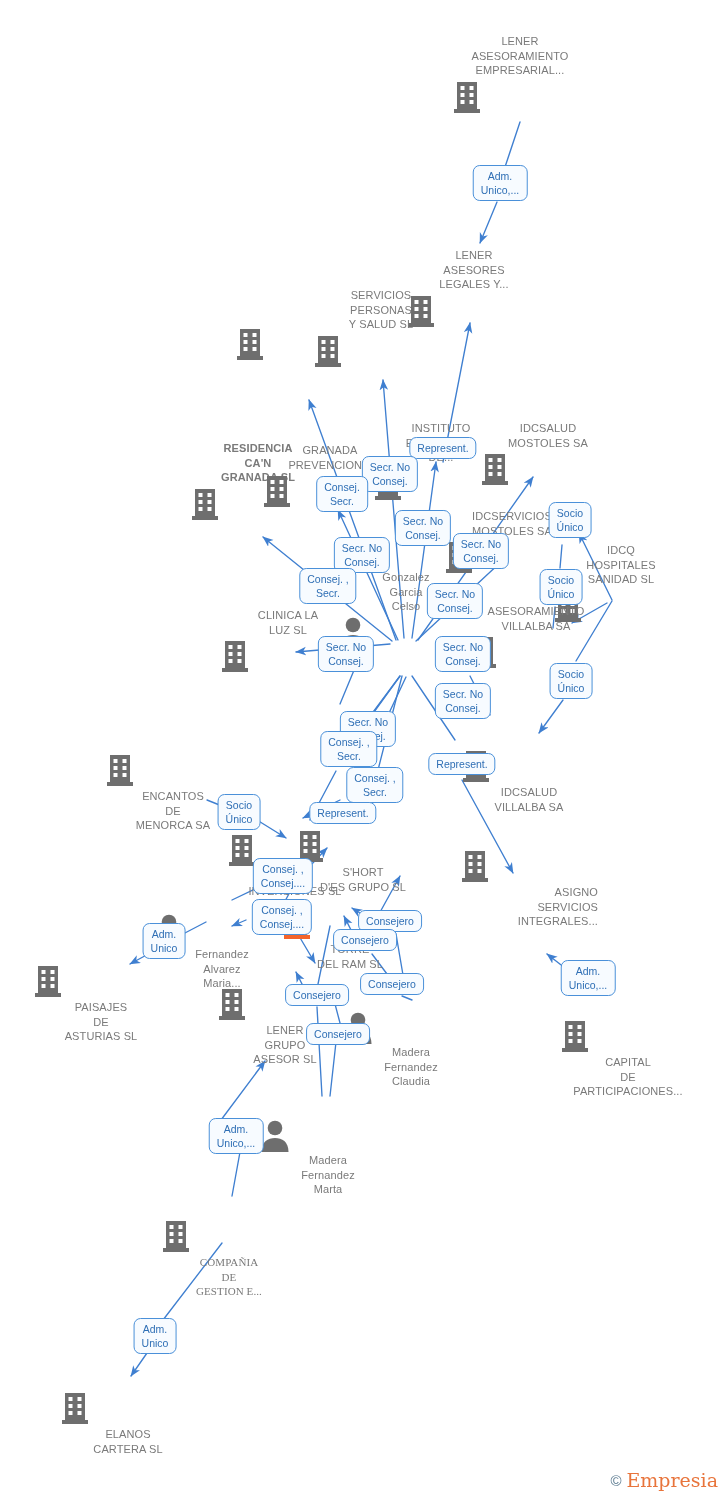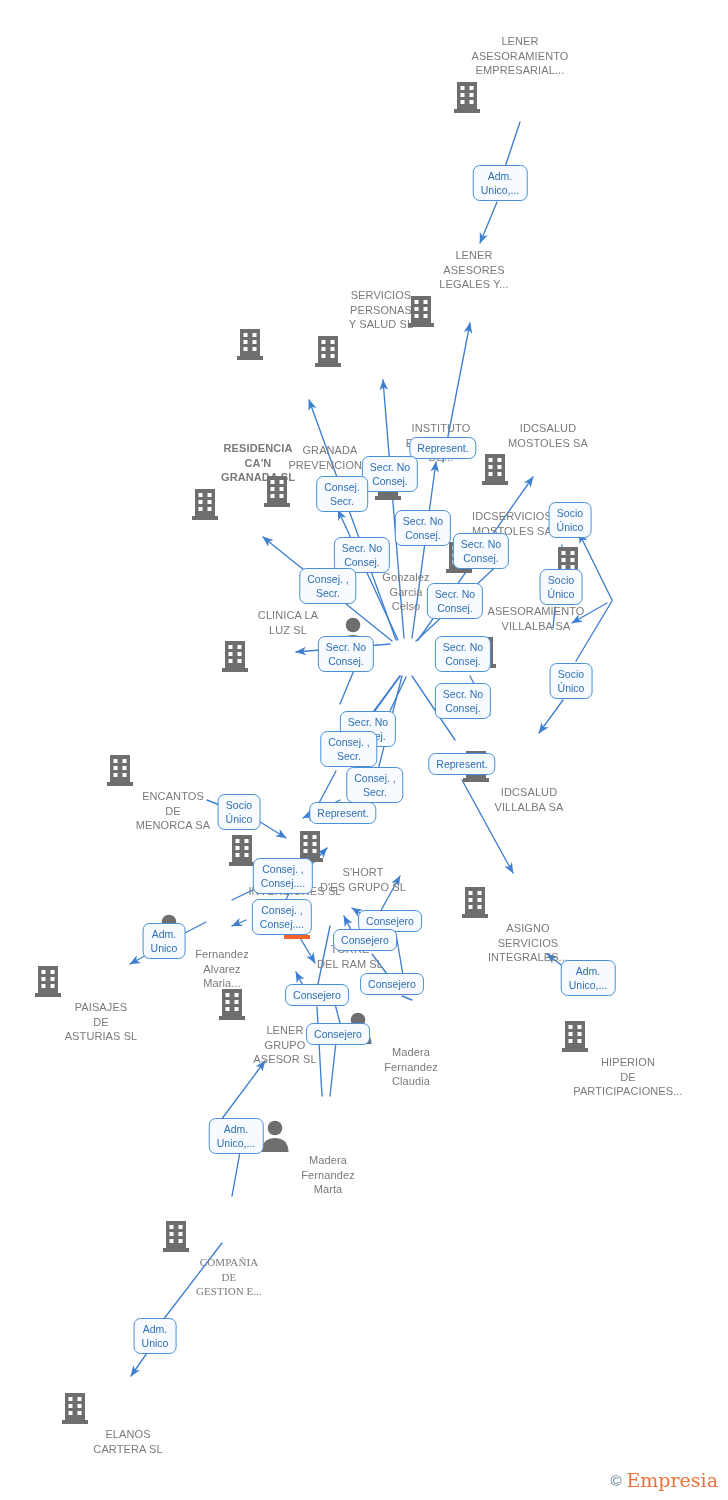--- a/index.html
+++ b/index.html
@@ -280,20 +280,23 @@
             <rect x="10.5" y="7" width="4" height="4" fill="#fff"></rect>
             <rect x="19.5" y="7" width="4" height="4" fill="#fff"></rect>
             <rect x="10.5" y="14" width="4" height="4" fill="#fff"></rect>
             <rect x="19.5" y="14" width="4" height="4" fill="#fff"></rect>
             <rect x="10.5" y="21" width="4" height="4" fill="#fff"></rect>
             <rect x="19.5" y="21" width="4" height="4" fill="#fff"></rect>
           </svg>
         </span>
       </div>
       <div class="node label-top" style="left: 621px; top: 543px;">
+        <span class="lbl">IDCQ
+HOSPITALES
+SANIDAD  SL</span>
         <span class="ico">
           <svg class="bldg" viewBox="0 0 34 36" xmlns="http://www.w3.org/2000/svg" aria-hidden="true">
             <rect x="7" y="3" width="20" height="29" fill="#6e6e6e"></rect>
             <rect x="4" y="30" width="26" height="4" fill="#6e6e6e"></rect>
             <rect x="10.5" y="7" width="4" height="4" fill="#fff"></rect>
             <rect x="19.5" y="7" width="4" height="4" fill="#fff"></rect>
             <rect x="10.5" y="14" width="4" height="4" fill="#fff"></rect>
             <rect x="19.5" y="14" width="4" height="4" fill="#fff"></rect>
             <rect x="10.5" y="21" width="4" height="4" fill="#fff"></rect>
             <rect x="19.5" y="21" width="4" height="4" fill="#fff"></rect>
@@ -401,21 +404,21 @@
             <rect x="19.5" y="7" width="4" height="4" fill="#fff"></rect>
             <rect x="10.5" y="14" width="4" height="4" fill="#fff"></rect>
             <rect x="19.5" y="14" width="4" height="4" fill="#fff"></rect>
             <rect x="10.5" y="21" width="4" height="4" fill="#fff"></rect>
             <rect x="19.5" y="21" width="4" height="4" fill="#fff"></rect>
           </svg>
         </span>
         <span class="lbl">N
 INVERSIONES SL</span>
       </div>
-      <div class="node label-bottom" style="left: 528px; top: 884px;">
+      <div class="node label-bottom" style="left: 528px; top: 848px; text-align: right;">
         <span class="ico">
           <svg class="bldg" viewBox="0 0 34 36" xmlns="http://www.w3.org/2000/svg" aria-hidden="true">
             <rect x="7" y="3" width="20" height="29" fill="#6e6e6e"></rect>
             <rect x="4" y="30" width="26" height="4" fill="#6e6e6e"></rect>
             <rect x="10.5" y="7" width="4" height="4" fill="#fff"></rect>
             <rect x="19.5" y="7" width="4" height="4" fill="#fff"></rect>
             <rect x="10.5" y="14" width="4" height="4" fill="#fff"></rect>
             <rect x="19.5" y="14" width="4" height="4" fill="#fff"></rect>
             <rect x="10.5" y="21" width="4" height="4" fill="#fff"></rect>
             <rect x="19.5" y="21" width="4" height="4" fill="#fff"></rect>
@@ -503,21 +506,21 @@
             <rect x="7" y="3" width="20" height="29" fill="#6e6e6e"></rect>
             <rect x="4" y="30" width="26" height="4" fill="#6e6e6e"></rect>
             <rect x="10.5" y="7" width="4" height="4" fill="#fff"></rect>
             <rect x="19.5" y="7" width="4" height="4" fill="#fff"></rect>
             <rect x="10.5" y="14" width="4" height="4" fill="#fff"></rect>
             <rect x="19.5" y="14" width="4" height="4" fill="#fff"></rect>
             <rect x="10.5" y="21" width="4" height="4" fill="#fff"></rect>
             <rect x="19.5" y="21" width="4" height="4" fill="#fff"></rect>
           </svg>
         </span>
-        <span class="lbl">HIPERION
+        <span class="lbl">CAPITAL
 DE
 PARTICIPACIONES...</span>
       </div>
       <div class="node label-bottom" style="left: 328px; top: 1118px;">
         <span class="ico">
           <svg class="person" viewBox="0 0 34 34" xmlns="http://www.w3.org/2000/svg" aria-hidden="true">
             <circle cx="17" cy="10" r="7.3" fill="#6e6e6e"></circle>
             <path d="M3.5 34 C3.5 23.5 10 20 17 20 C24 20 30.5 23.5 30.5 34 Z" fill="#6e6e6e"></path>
           </svg>
         </span>

